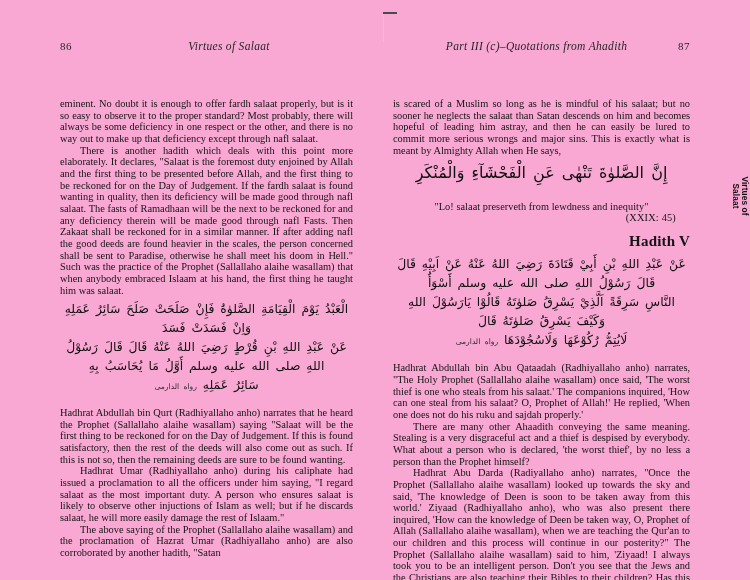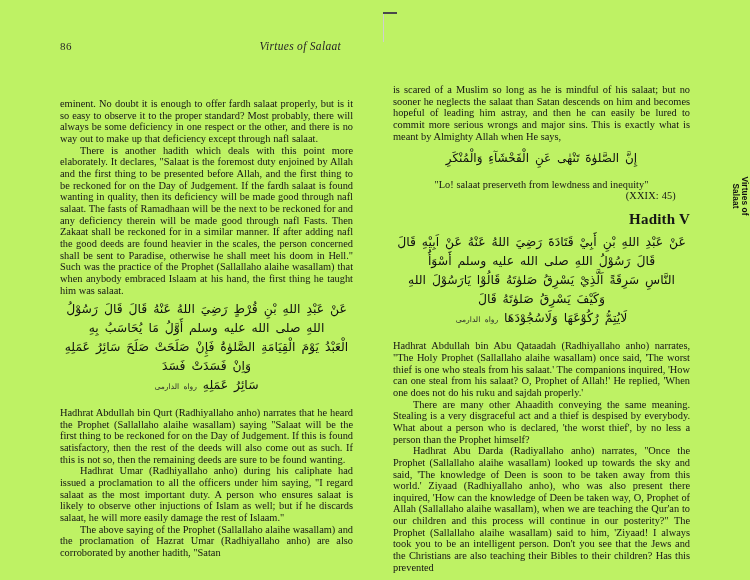--- a/index.html
+++ b/index.html
@@ -11,21 +11,21 @@
     width: 750px;
     height: 580px;
     overflow: hidden;
     font-family: "Liberation Serif", "DejaVu Serif", serif;
     color: #141414;
     position: relative;
   }
   .page-spread {
     position: absolute;
     inset: 0;
-    background: #bef264;
+    background: #f9a8d4;
     display: flex;
   }
 
   
   .crop-mark {
     position: absolute;
     left: 383px;
     top: 12px;
     width: 1px;
     height: 30px;
@@ -64,21 +64,21 @@
     height: 14px;
   }
   .running-head .folio {
     font-style: normal;
     font-size: 11px;
     letter-spacing: 0.5px;
   }
   .rh-left .folio { margin-right: 0; }
   .rh-left .rh-title {
     flex: 1;
-    text-align: right;
+    text-align: center;
     padding-right: 12px;
     margin-left: 45px;
   }
   .rh-right .rh-title {
     flex: 1;
     text-align: center;
     padding-left: 6px;
   }
   .rh-right .folio { margin-left: 4px; }
 
@@ -109,23 +109,23 @@
     direction: rtl;
     text-align: center;
     font-family: "DejaVu Sans", sans-serif;
     font-size: 12.4px;
     line-height: 19px;
     color: #101010;
     margin: 3px 0 6px 0;
     word-spacing: 2px;
   }
   .arabic-block.verse {
-    font-size: 12px;
+    font-size: 16px;
     line-height: 17px;
-    margin: 8px 0 12px 0;
+    margin: 8px 0 20px 0;
   }
   .arabic-source {
     font-size: 7.6px;
     font-family: "DejaVu Sans", sans-serif;
     color: #2b2b2b;
   }
 
   .verse-translation {
     text-align: center;
     font-size: 10.3px;
@@ -178,37 +178,41 @@
     <div class="running-head rh-left">
       <span class="folio">86</span>
       <span class="rh-title">Virtues of Salaat</span>
     </div>
 
     <p class="body-text no-indent">eminent. No doubt it is enough to offer fardh salaat properly, but is it so easy to observe it to the proper standard? Most probably, there will always be some deficiency in one respect or the other, and there is no way out to make up that deficiency except through nafl salaat.</p>
     <p class="body-text">There is another hadith which deals with this point more elaborately. It declares, "Salaat is the foremost duty enjoined by Allah and the first thing to be presented before Allah, and the first thing to be reckoned for on the Day of Judgement. If the fardh salaat is found wanting in quality, then its deficiency will be made good through nafl salaat. The fasts of Ramadhaan will be the next to be reckoned for and any deficiency therein will be made good through nafl Fasts. Then Zakaat shall be reckoned for in a similar manner. If after adding nafl the good deeds are found heavier in the scales, the person concerned shall be sent to Paradise, otherwise he shall meet his doom in Hell." Such was the practice of the Prophet (Sallallaho alaihe wasallam) that when anybody embraced Islaam at his hand, the first thing he taught him was salaat.</p>
 
 
     <div class="arabic-block">
+      <div>الْعَبْدُ يَوْمَ الْقِيَامَةِ الصَّلوٰةُ فَإِنْ صَلَحَتْ صَلَحَ سَائِرُ عَمَلِهِ وَاِنْ فَسَدَتْ فَسَدَ</div>
       <div>عَنْ عَبْدِ اللهِ بْنِ قُرْطٍ رَضِيَ اللهُ عَنْهُ قَالَ قَالَ رَسُوْلُ اللهِ صلى الله عليه وسلم أَوَّلُ مَا يُحَاسَبُ بِهِ</div>
-      <div>الْعَبْدُ يَوْمَ الْقِيَامَةِ الصَّلوٰةُ فَإِنْ صَلَحَتْ صَلَحَ سَائِرُ عَمَلِهِ وَاِنْ فَسَدَتْ فَسَدَ</div>
       <div>
         <span>سَائِرُ عَمَلِهِ</span>
         <span class="arabic-source">رواه الدارمى</span>
       </div>
     </div>
 
     <div class="spacer-sm"></div>
 
     <p class="body-text">Hadhrat Abdullah bin Qurt (Radhiyallaho anho) narrates that he heard the Prophet (Sallallaho alaihe wasallam) saying "Salaat will be the first thing to be reckoned for on the Day of Judgement. If this is found satisfactory, then the rest of the deeds will also come out as such. If this is not so, then the remaining deeds are sure to be found wanting.</p>
     <p class="body-text">Hadhrat Umar (Radhiyallaho anho) during his caliphate had issued a proclamation to all the officers under him saying, "I regard salaat as the most important duty. A person who ensures salaat is likely to observe other injuctions of Islam as well; but if he discards salaat, he will more easily damage the rest of Islaam."</p>
     <p class="body-text">The above saying of the Prophet (Sallallaho alaihe wasallam) and the proclamation of Hazrat Umar (Radhiyallaho anho) are also corroborated by another hadith, "Satan</p>
   </div>
 
   <div class="page page-right">
 
+    <div class="running-head rh-right">
+      <span class="rh-title">Part III (c)–Quotations from Ahadith</span>
+      <span class="folio">87</span>
+    </div>
 
     <p class="body-text no-indent">is scared of a Muslim so long as he is mindful of his salaat; but no sooner he neglects the salaat than Satan descends on him and becomes hopeful of leading him astray, and then he can easily be lured to commit more serious wrongs and major sins. This is exactly what is meant by Almighty Allah when He says,</p>
 
     <div class="arabic-block verse">إِنَّ الصَّلوٰةَ تَنْهٰى عَنِ الْفَحْشَآءِ وَالْمُنْكَرِ</div>
 
     <div class="verse-translation">"Lo! salaat preserveth from lewdness and inequity"</div>
     <div class="verse-ref">(XXIX: 45)</div>
 
     <div class="section-heading">Hadith V</div>
 

